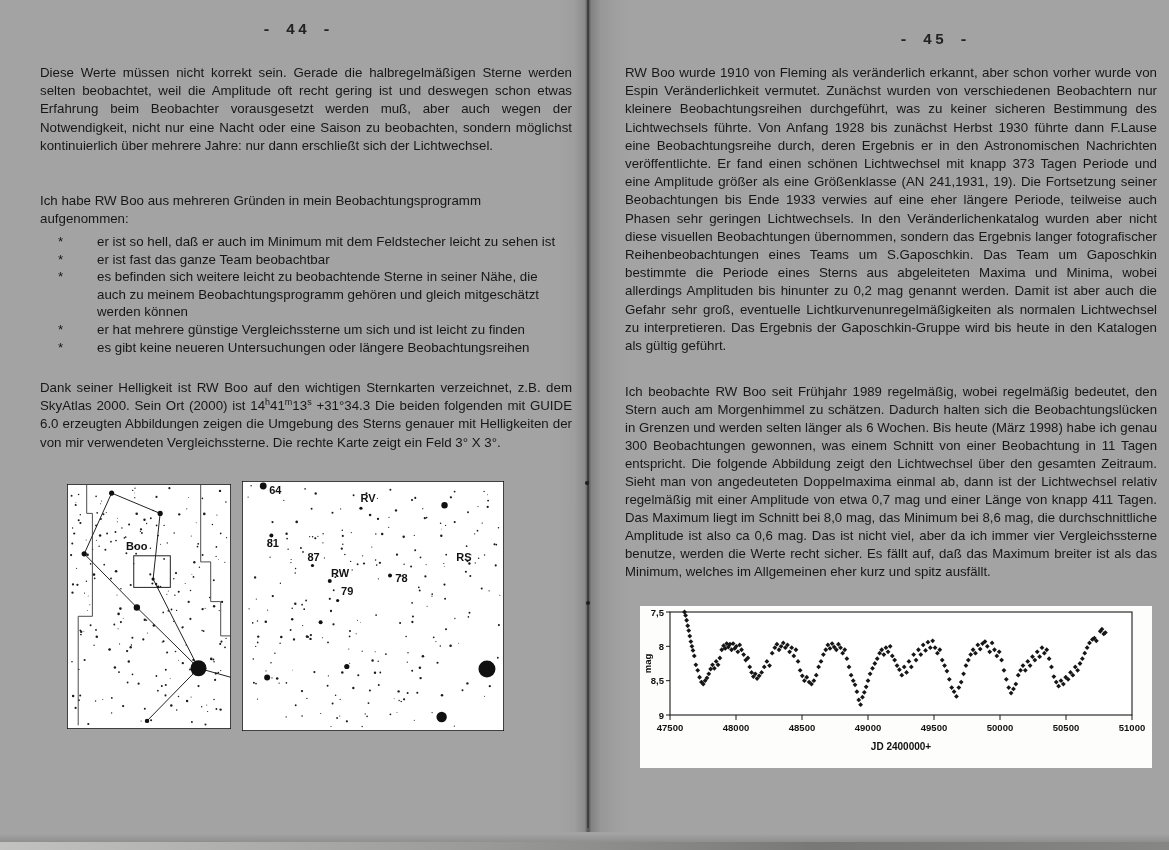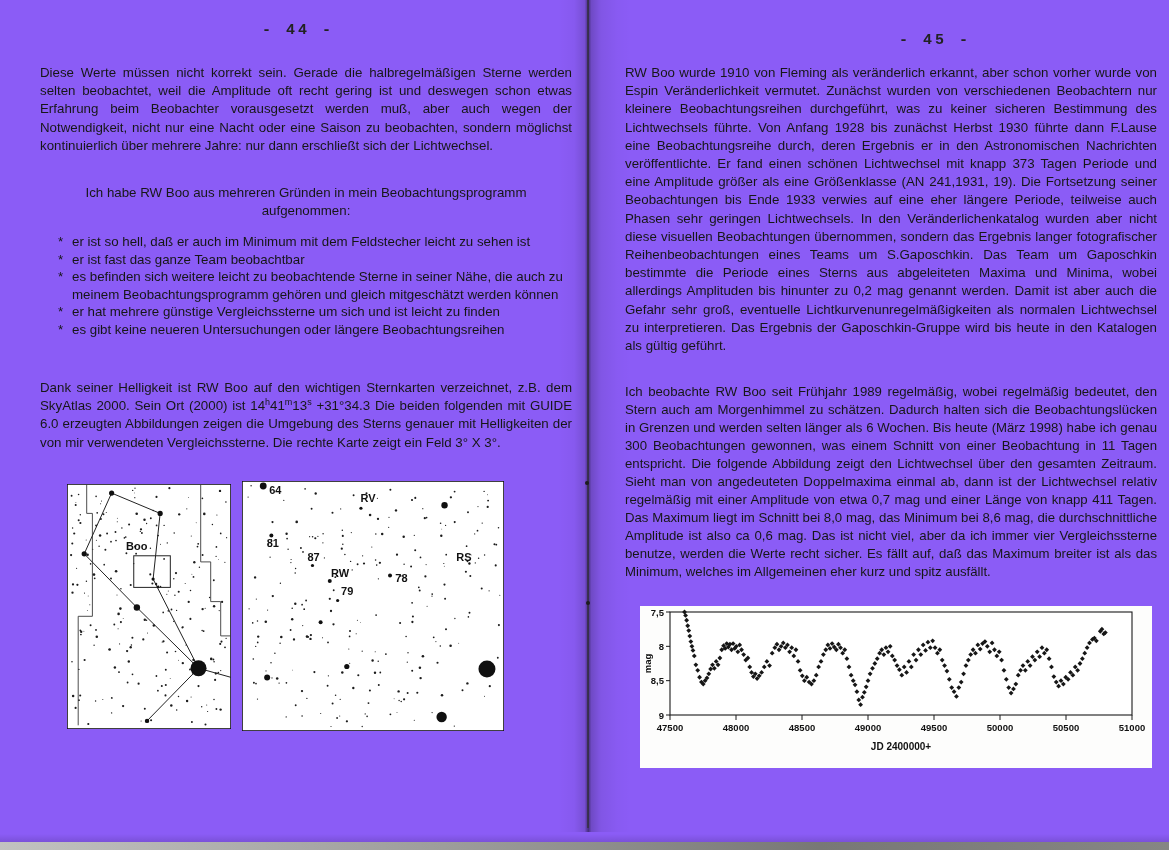--- a/index.html
+++ b/index.html
@@ -1,25 +1,25 @@
 <!DOCTYPE html>
 <html><head>
 <meta charset="utf-8">
 <style>
   html,body{margin:0;padding:0;background:#e8e8e6;}
-  #scan{position:relative;width:1169px;height:850px;background:#8b5cf6;overflow:hidden;
+  #scan{position:relative;width:1169px;height:850px;background:#a3a3a3;overflow:hidden;
         font-family:"Liberation Sans",sans-serif;color:#161616;}
   .pgnum{position:absolute;font-family:"Liberation Mono","DejaVu Sans Mono",monospace;
          font-size:15px;font-weight:bold;letter-spacing:3px;color:#222;}
   .para{position:absolute;font-size:13.3px;line-height:18.2px;text-align:justify;color:#171717;}
-  .ragged{text-align:center;}
+  .ragged{text-align:left;margin-top:8px;}
   .blist{position:absolute;font-size:13.3px;line-height:17.6px;list-style:none;margin:0;padding:0;}
   .blist li{display:flex;}
   .blist .mark{flex:0 0 14px;}
-  .blist .btext{flex:1;text-align:left;}
+  .blist .btext{flex:1;text-align:left;margin-left:25px;}
   sup{font-size:9px;vertical-align:super;line-height:0;}
   .figsvg{position:absolute;}
   .fold{position:absolute;left:558px;top:0;width:74px;height:832px;pointer-events:none;
         background:linear-gradient(to right,rgba(0,0,0,0) 0%,rgba(0,0,0,0.03) 22%,rgba(0,0,0,0.14) 36%,
         rgba(0,0,0,0.5) 41%,rgba(0,0,0,0.2) 45%,rgba(0,0,0,0.07) 58%,rgba(0,0,0,0.02) 80%,rgba(0,0,0,0) 100%);}
   .fold-line{position:absolute;left:587px;top:0;width:2px;height:828px;background:#2f2f2f;opacity:.65;}
   .fold-speck{position:absolute;width:4px;height:4px;border-radius:50%;background:#1d1d1d;}
   .bottom-strip{position:absolute;left:0;top:842px;width:1169px;height:8px;
         background:linear-gradient(to right,#c2c2c0,#9b9b99 40%,#787876 70%,#868684);}
   .bottom-fade{position:absolute;left:0;top:834px;width:1169px;height:8px;

